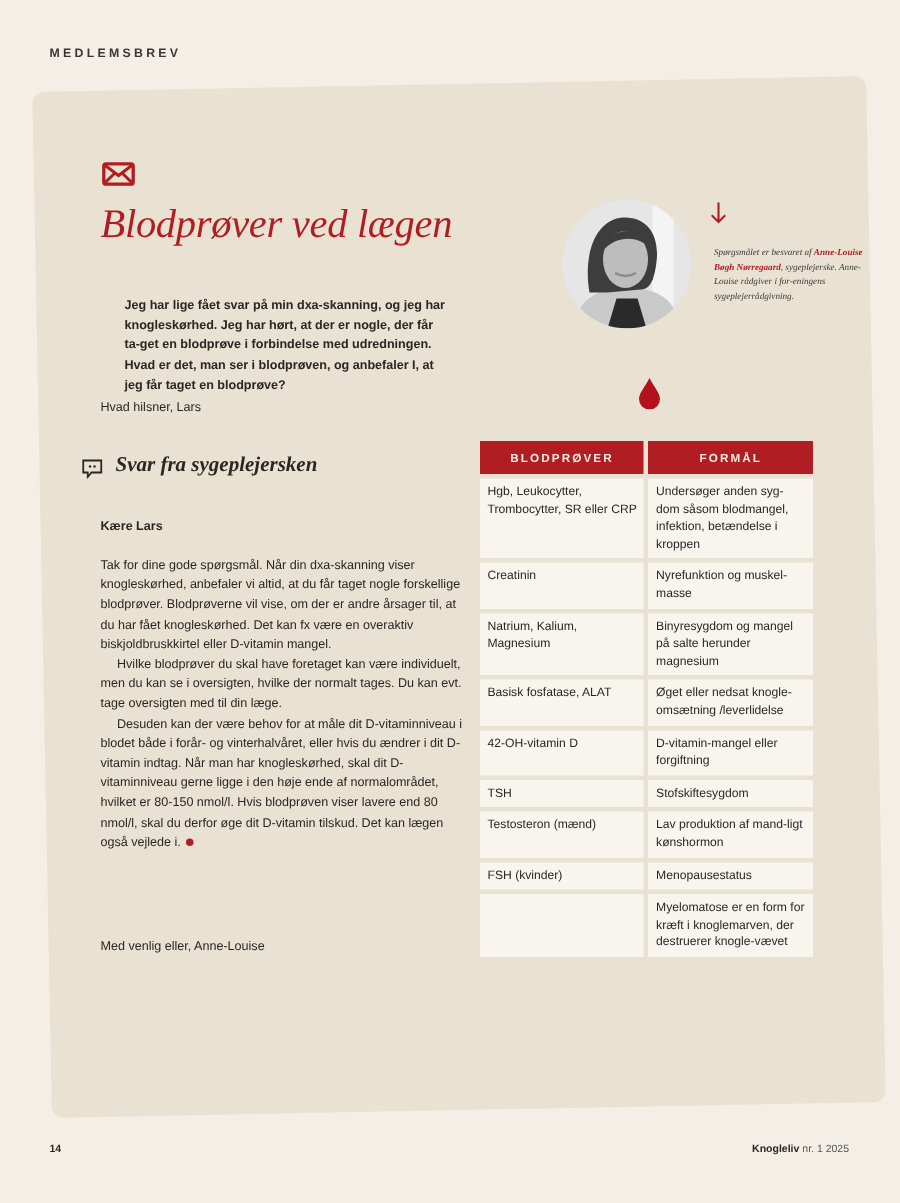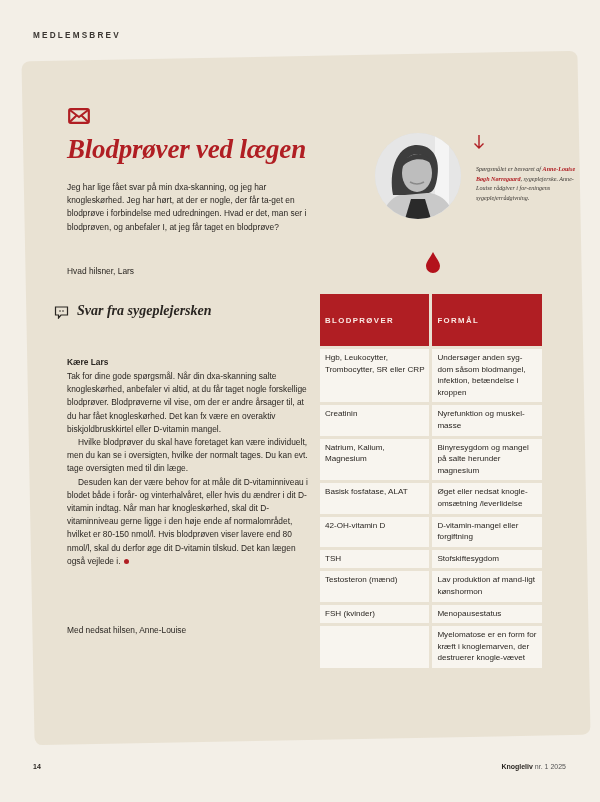--- a/index.html
+++ b/index.html
@@ -18,28 +18,28 @@
     position: absolute; left: 28px; top: 56px; width: 556px; height: 684px;
     background: #e9e2d3; border-radius: 8px;
     transform: rotate(-1.1deg);
     transform-origin: center center;
   }
   .content { position: absolute; left: 0; top: 0; width: 600px; height: 802px; }
 
   .mail-icon { position: absolute; left: 68px; top: 108px; width: 22px; height: 16px; }
   .title {
     position: absolute; left: 67px; top: 134px;
-    font-family: "Liberation Serif", serif; font-style: italic; font-weight: bold;
+    font-family: "Liberation Serif", serif; font-style: italic; font-weight: normal;
     font-size: 27px; color: #b01e23; letter-spacing: -0.2px; white-space: nowrap;
   }
   .question {
     position: absolute; left: 67px; top: 181px; width: 250px;
     font-size: 8.4px; line-height: 13.2px; color: #2a2622;
   }
-  .question p { margin: 0; }
+  .question p { margin: 16px; font-weight: bold; }
   .signoff-q { position: absolute; left: 67px; top: 266px; font-size: 8.4px; }
 
   .avatar {
     position: absolute; left: 375px; top: 133px; width: 86px; height: 86px;
     border-radius: 50%; overflow: hidden; background: #dcdcdc;
   }
   .arrow-icon { position: absolute; left: 473px; top: 134px; width: 12px; height: 16px; }
   .byline {
     position: absolute; left: 476px; top: 165px; width: 100px;
     font-family: "Liberation Serif", serif; font-style: italic;
@@ -47,38 +47,38 @@
   }
   .byline .name { color: #b01e23; font-weight: bold; }
   .drop-icon { position: absolute; left: 425px; top: 251px; width: 16px; height: 22px; }
 
   .reply-head { position: absolute; left: 54px; top: 303px; display: flex; align-items: flex-end; }
   .chat-icon { width: 15px; height: 13px; margin-right: 8px; }
   .reply-title {
     font-family: "Liberation Serif", serif; font-style: italic; font-weight: bold;
     font-size: 14px; color: #2a2622;
   }
-  .greeting { position: absolute; left: 67px; top: 345px; font-size: 8.4px; font-weight: bold; margin-top: 12px; }
+  .greeting { position: absolute; left: 67px; top: 345px; font-size: 8.4px; font-weight: bold; }
   .answer {
     position: absolute; left: 67px; top: 370px; width: 243px;
     font-size: 8.4px; line-height: 13.2px;
   }
   .answer p { margin: 0; }
   .answer p.indent { text-indent: 11px; }
   .end-dot { display: inline-block; width: 5px; height: 5px; border-radius: 50%; background: #b01e23; margin-left: 3px; vertical-align: middle; }
   .signoff-a { position: absolute; left: 67px; top: 625px; font-size: 8.4px; }
 
   .table {
     position: absolute; left: 320px; top: 294px; width: 228px;
     border-collapse: separate; border-spacing: 3px; margin: -3px;
   }
   .table th {
-    background: #b01e23; color: #fbe9e4; text-align: left;
+    background: #b01e23; color: #fbe9e4; text-align: center;
     font-size: 7.8px; letter-spacing: 1.4px; font-weight: bold;
-    padding: 20px 5px; height: 12px;
+    padding: 5px 5px; height: 12px;
   }
   .table td {
     background: #f8f5ef; vertical-align: top; font-size: 8.1px; line-height: 11.6px;
     padding: 3px 4px 4px 5px; color: #2a2622; margin-top: 44px;
   }
   .table td.c1 { width: 104px; }
   .table td.c2 { width: 105px; }
 
   .page-num { position: absolute; left: 33px; top: 763px; font-size: 7px; font-weight: bold; }
   .pub { position: absolute; right: 34px; top: 763px; font-size: 7px; }
@@ -137,26 +137,26 @@
       <path d="M1.5 1 H13.5 V9 H7 L4.5 12 V9 H1.5 Z" fill="none" stroke="#2a2622" stroke-width="1.2"></path>
       <circle cx="6" cy="5" r="0.8" fill="#2a2622"></circle>
       <circle cx="9" cy="5" r="0.8" fill="#2a2622"></circle>
     </svg>
     <span class="reply-title">Svar fra sygeplejersken</span>
   </div>
 
   <div class="greeting">Kære Lars</div>
 
   <div class="answer">
-    <p>Tak for dine gode spørgsmål. Når din dxa-skanning salte knogleskørhed, anbefaler vi altid, at du får taget nogle forskellige blodprøver. Blodprøverne vil vise, om der er andre årsager til, at du har fået knogleskørhed. Det kan fx være en overaktiv biskjoldbruskkirtel eller D-vitamin mangel.</p>
+    <p>Tak for dine gode spørgsmål. Når din dxa-skanning viser knogleskørhed, anbefaler vi altid, at du får taget nogle forskellige blodprøver. Blodprøverne vil vise, om der er andre årsager til, at du har fået knogleskørhed. Det kan fx være en overaktiv biskjoldbruskkirtel eller D-vitamin mangel.</p>
     <p class="indent">Hvilke blodprøver du skal have foretaget kan være individuelt, men du kan se i oversigten, hvilke der normalt tages. Du kan evt. tage oversigten med til din læge.</p>
     <p class="indent"><span>Desuden kan der være behov for at måle dit D-vitaminniveau i blodet både i forår- og vinterhalvåret, eller hvis du ændrer i dit D-vitamin indtag. Når man har knogleskørhed, skal dit D-vitaminniveau gerne ligge i den høje ende af normalområdet, hvilket er 80-150 nmol/l. Hvis blodprøven viser lavere end 80 nmol/l, skal du derfor øge dit D-vitamin tilskud. Det kan lægen også vejlede i.</span><span class="end-dot"></span></p>
   </div>
 
-  <div class="signoff-a">Med nedsat hilsen, Anne-Louise</div>
+  <div class="signoff-a">Med venlig eller, Anne-Louise</div>
 
   <table class="table">
     <thead>
       <tr>
         <th>BLODPRØVER</th>
         <th>FORMÅL</th>
       </tr>
     </thead>
     <tbody>
       <tr>

